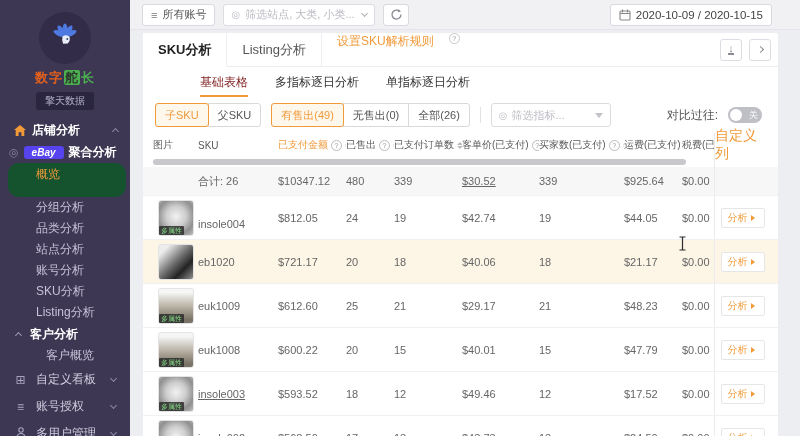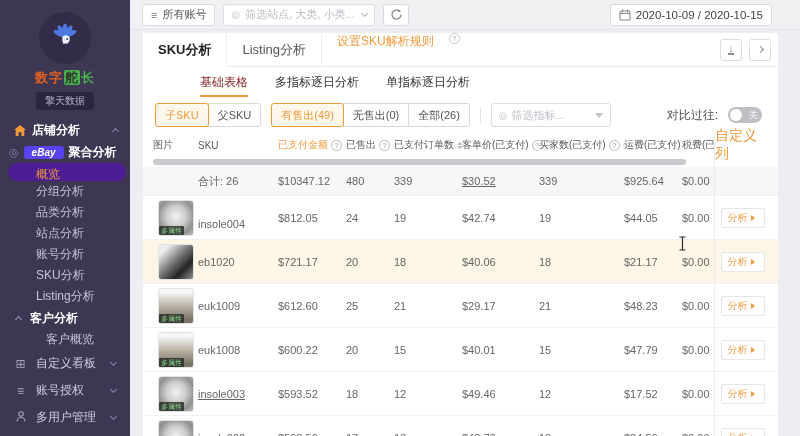--- a/index.html
+++ b/index.html
@@ -31,21 +31,21 @@
   .brand-badge { width:fit-content; margin:5px auto 0; background:#2b2640; color:#b3aec8; font-size:10px;
     padding:2px 9px; border-radius:3px; }
   .nav { margin-top:9px; font-size:12px; }
   .nav-group { display:flex; align-items:center; height:22px; padding:0 12px 0 14px; color:#fff; font-weight:bold; gap:6px; cursor:pointer; }
   .nav-group .chev { margin-left:auto; color:#8d87a6; }
   .nav-ebay { display:flex; align-items:center; height:22px; padding-left:9px; gap:5px; color:#fff; font-weight:bold; cursor:pointer; }
   .tgt { color:#8d87a6; font-size:11px; }
   .ebay-badge { background:#5744ee; color:#fff; font-size:10px; padding:1px 8px; border-radius:3px; font-weight:bold; font-style:italic; }
   .pl { font-size:12px; }
   .nav-item { height:21px; line-height:21px; padding-left:36px; color:#c6c2d8; cursor:pointer; white-space:nowrap; }
-  .nav-item.active { background:#4c1d95; border-radius:11px; margin:0 4px 0 8px; padding-left:28px; color:#f09a3a; height:18px; line-height:22px; }
+  .nav-item.active { background:#14532d; border-radius:11px; margin:0 4px 0 8px; padding-left:28px; color:#f09a3a; height:34px; line-height:22px; }
   .nav-item.sub { padding-left:46px; }
   .nav-group.g2 { padding-left:16px; gap:9px; }
   .nav-group.g2 .chev { margin-left:0; color:#9a95b2; }
   .nav-bottom { display:flex; align-items:center; height:27px; padding:0 14px; gap:9px; color:#cfcbdf; cursor:pointer; }
   .bi { width:13px; color:#a9a4bf; font-size:12px; text-align:center; }
   .nav-bottom .chev { margin-left:auto; color:#8d87a6; }
   .chev { display:inline-block; width:5px; height:5px; border:solid currentColor; border-width:0 1.5px 1.5px 0; }
   .chev-up { transform:rotate(-135deg); margin-top:3px; }
   .chev-dn { transform:rotate(45deg); margin-bottom:2px; }
   .chev-rt { transform:rotate(-45deg); }

